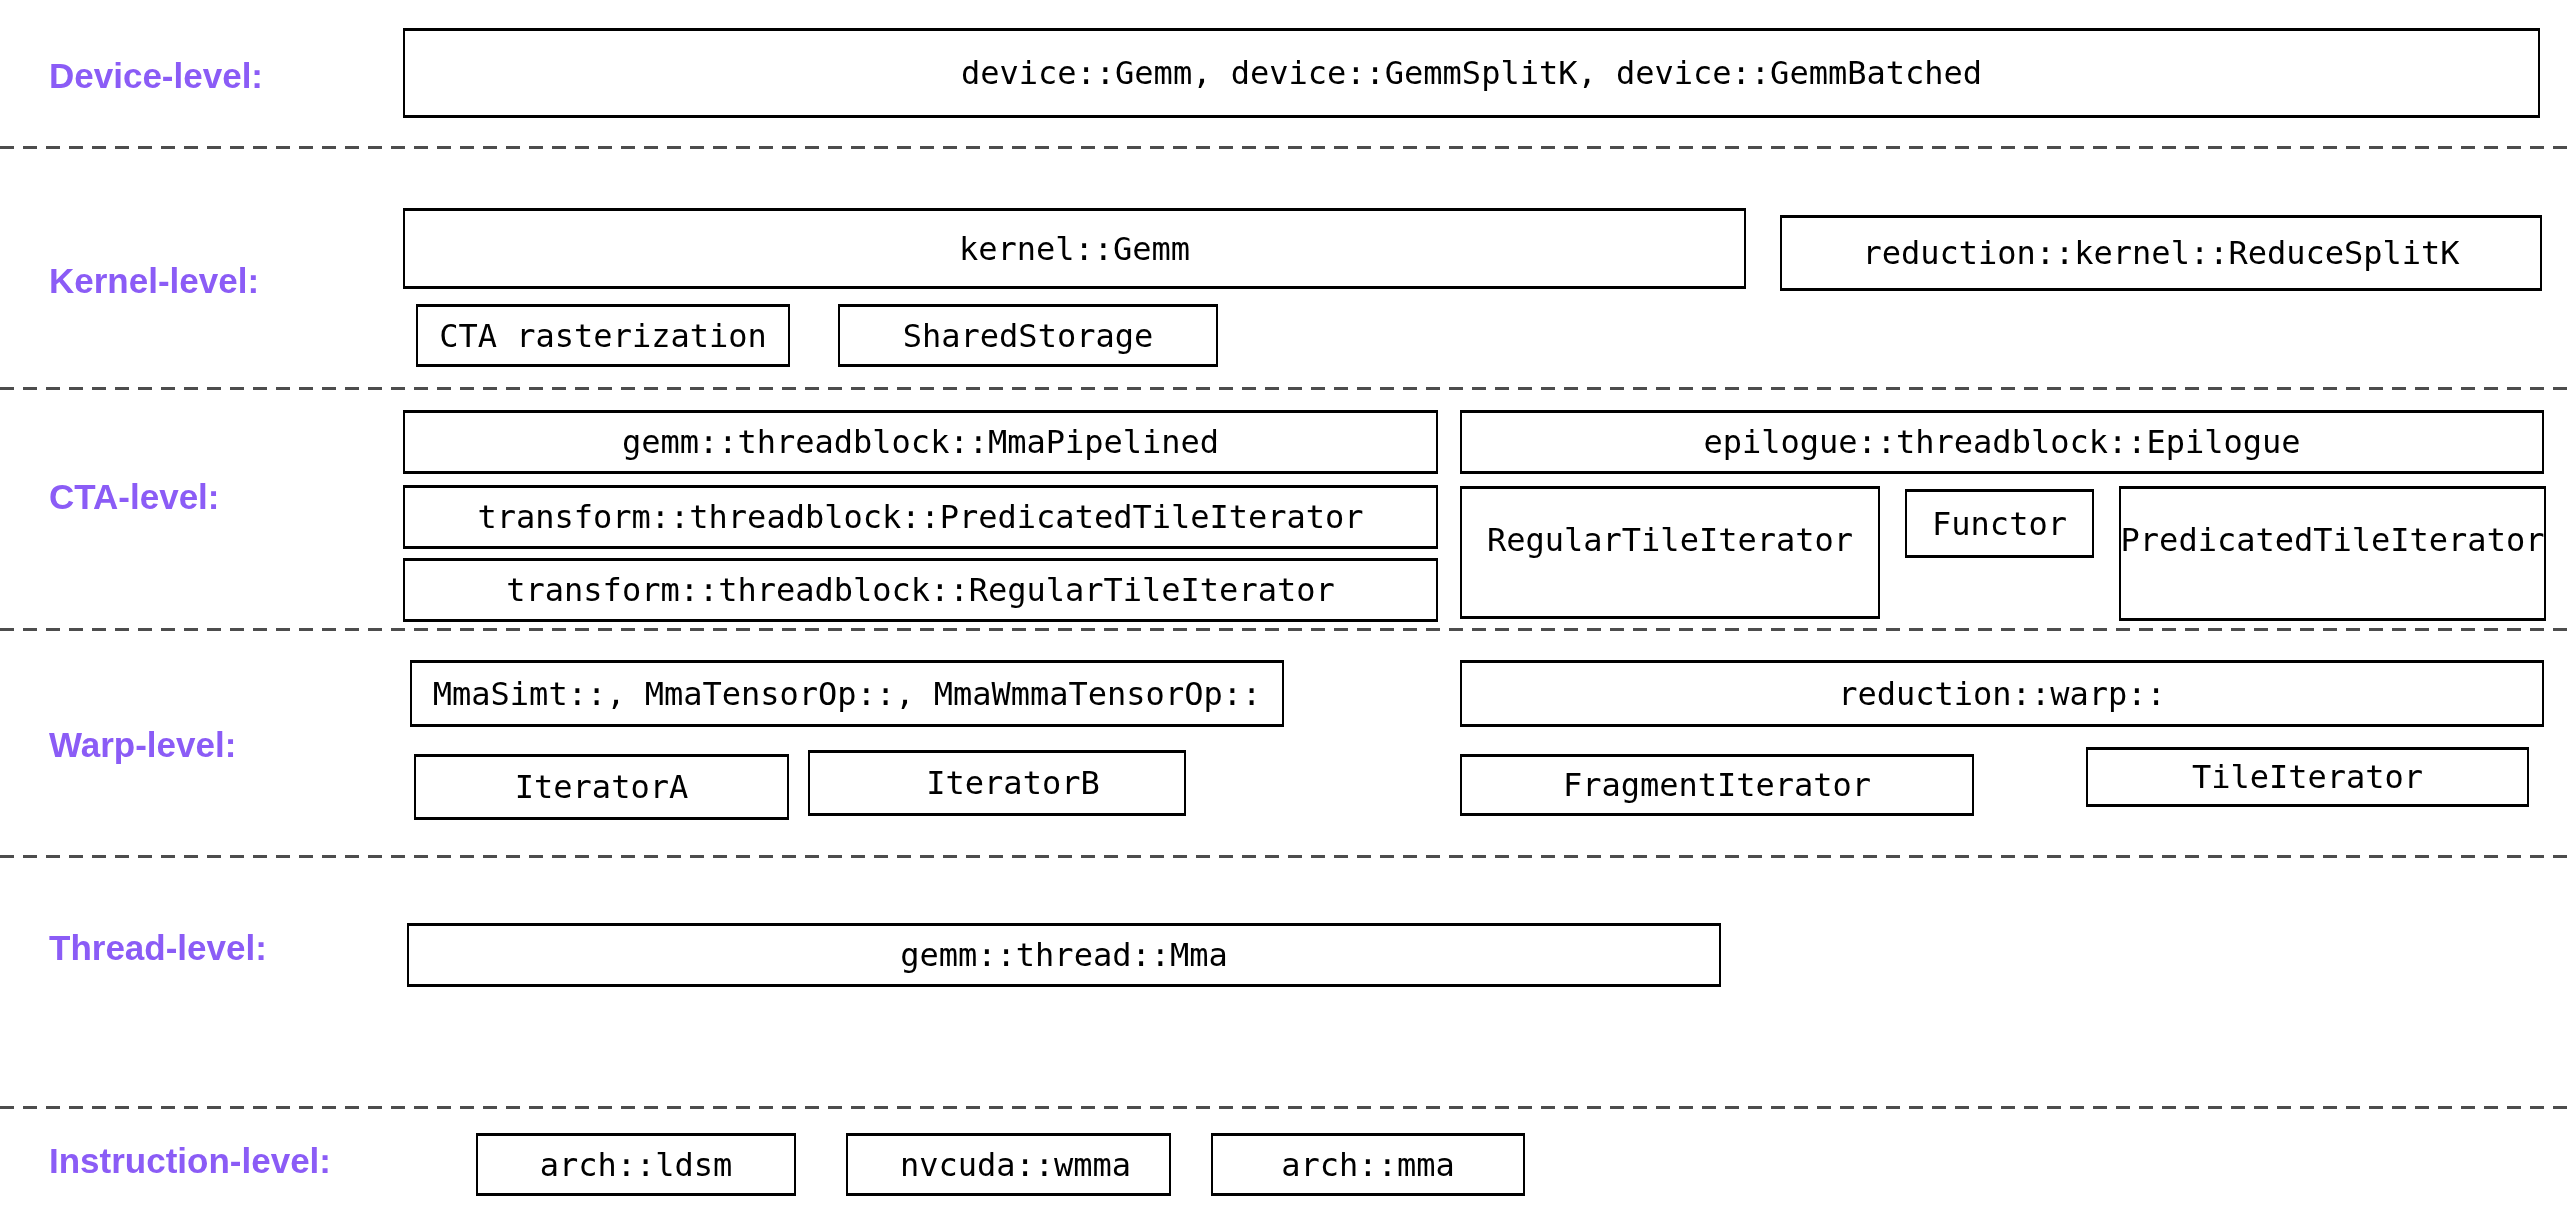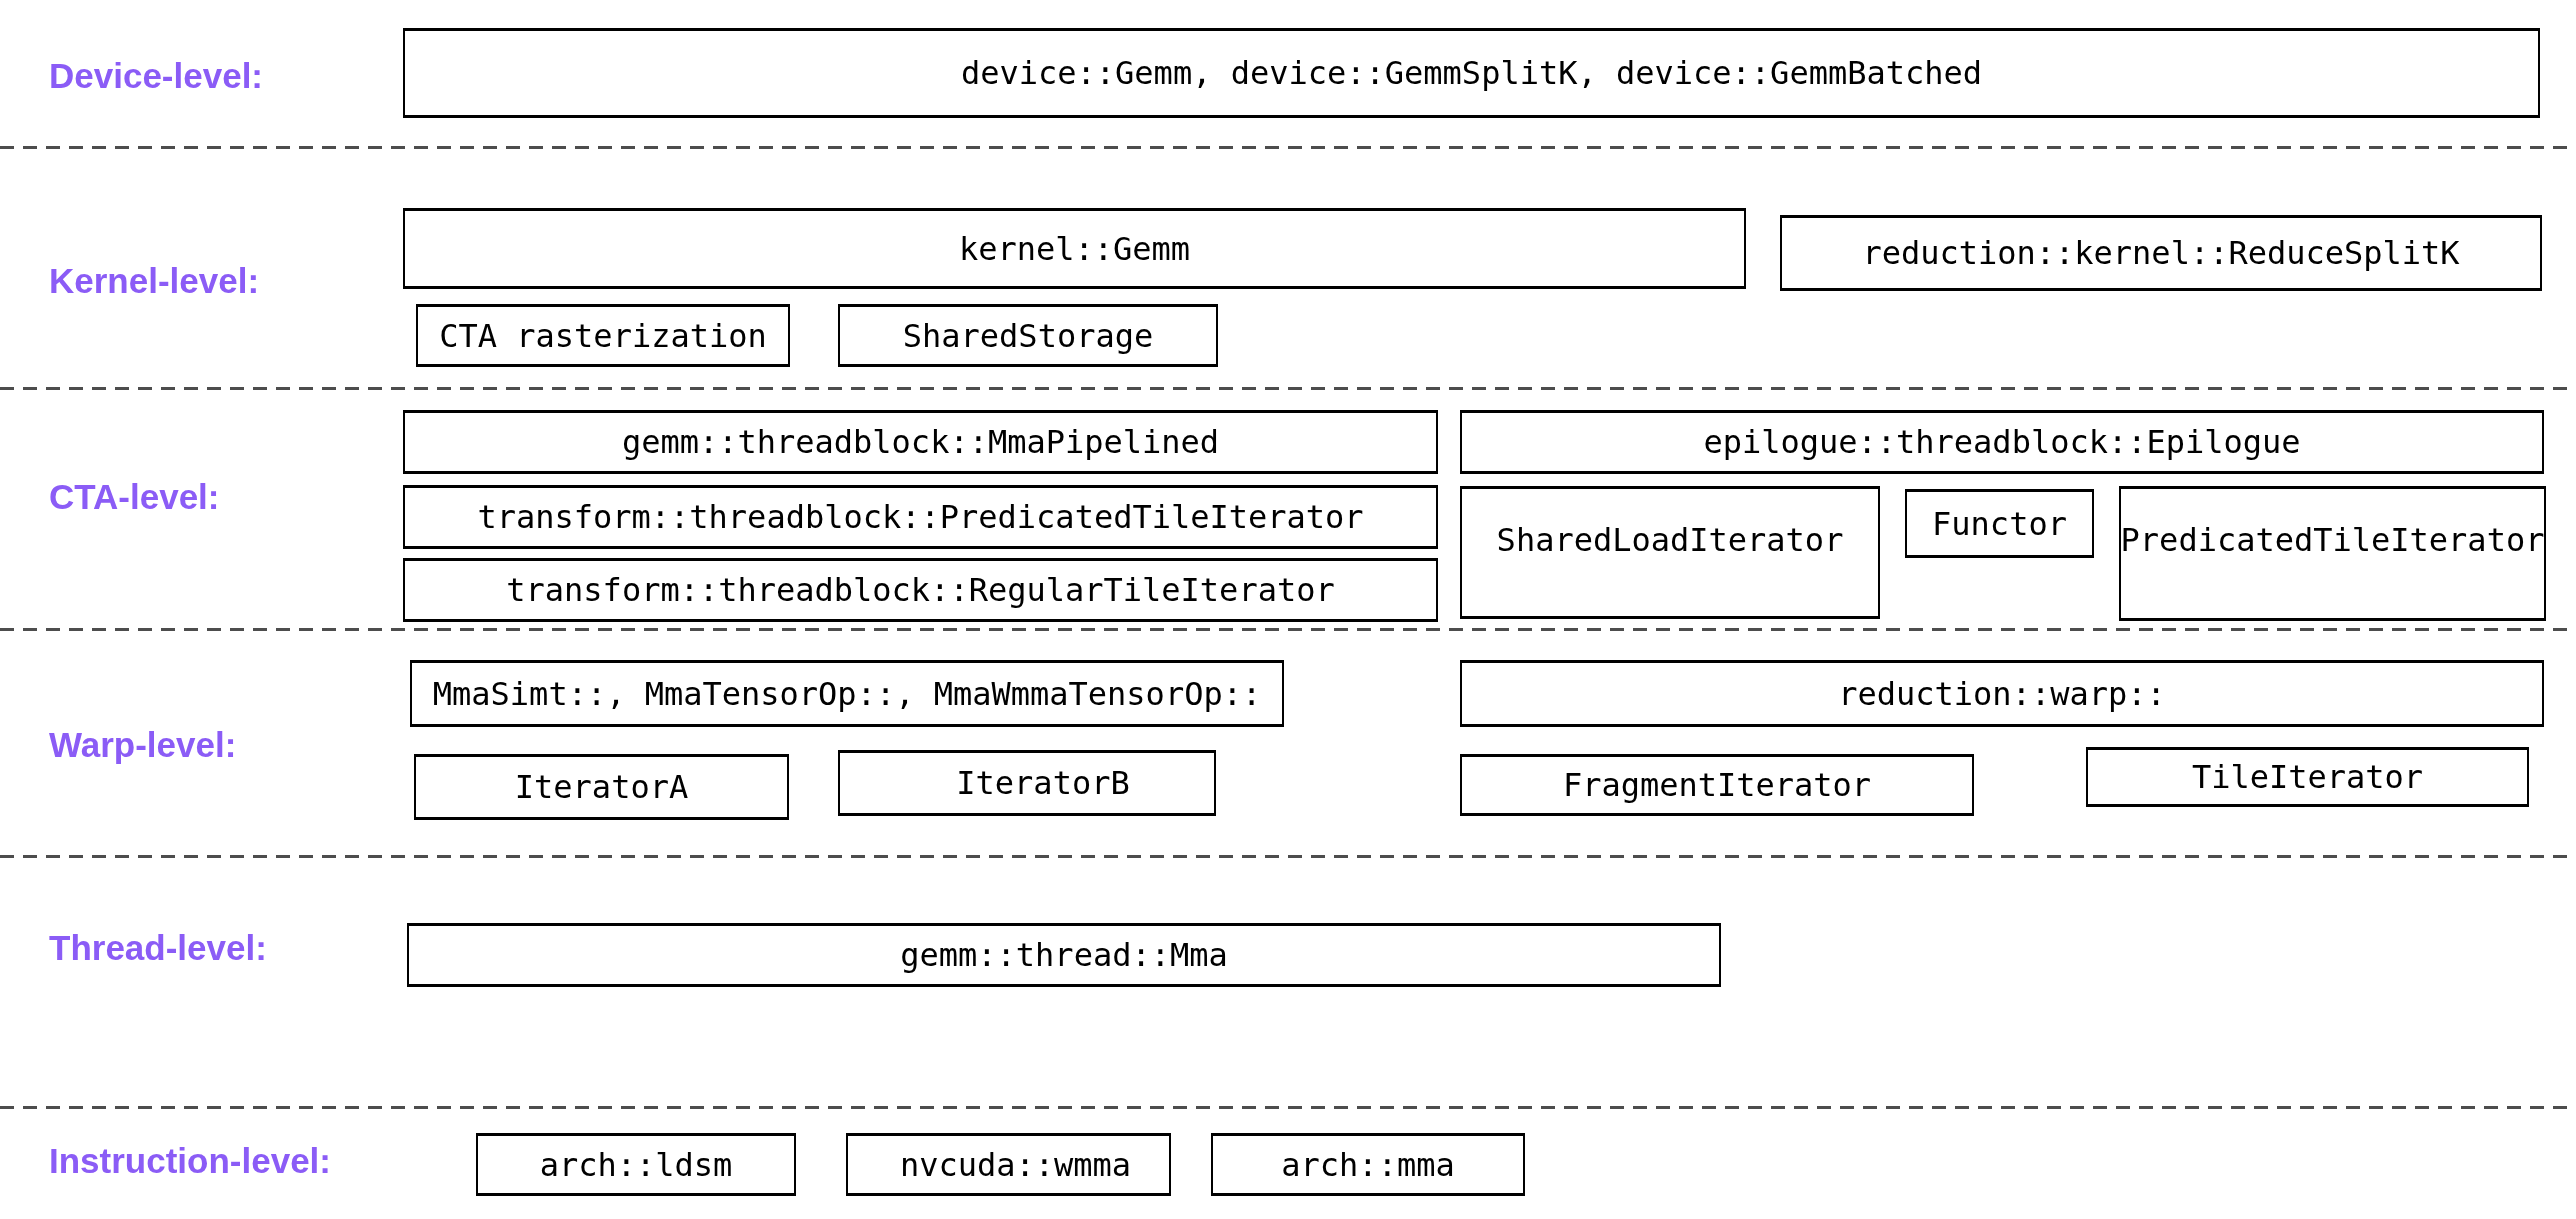--- a/index.html
+++ b/index.html
@@ -68,21 +68,21 @@
   #cta-pred   { left: 403px;  top: 485px;  width: 1035px; height: 64px; }
   #cta-reg    { left: 403px;  top: 558px;  width: 1035px; height: 64px; }
   #cta-epi    { left: 1460px; top: 410px;  width: 1084px; height: 64px; }
   #cta-sli    { left: 1460px; top: 486px;  width: 420px;  height: 133px; }
   #cta-fun    { left: 1905px; top: 489px;  width: 189px;  height: 69px; }
   #cta-pti    { left: 2119px; top: 486px;  width: 427px;  height: 135px; }
 
   #wrp-mma    { left: 410px;  top: 660px;  width: 874px; height: 67px; }
   #wrp-epi    { left: 1460px; top: 660px;  width: 1084px; height: 67px; }
   #wrp-ita    { left: 414px;  top: 754px;  width: 375px;  height: 66px; }
-  #wrp-itb    { left: 838px; top: 750px;  width: 378px;  height: 66px; padding-left: 32px; }
+  #wrp-itb    { left: 808px; top: 750px;  width: 378px;  height: 66px; padding-left: 32px; }
   #wrp-frag   { left: 1460px; top: 754px;  width: 514px;  height: 62px; }
   #wrp-tile   { left: 2086px; top: 747px;  width: 443px;  height: 60px; }
 
   #thr-mma    { left: 407px;  top: 923px; width: 1314px; height: 64px; }
 
   #ins-ldsm   { left: 476px;  top: 1133px; width: 320px;  height: 63px; }
   #ins-wmma   { left: 846px; top: 1133px; width: 325px;  height: 63px; padding-left: 14px; }
   #ins-mma    { left: 1211px; top: 1133px; width: 314px;  height: 63px; }
 </style>
 </head>
@@ -107,21 +107,21 @@
 
   <div class="box" id="krn-gemm">kernel::Gemm</div>
   <div class="box" id="krn-reduce">reduction::kernel::ReduceSplitK</div>
   <div class="box" id="krn-raster">CTA rasterization</div>
   <div class="box" id="krn-shared">SharedStorage</div>
 
   <div class="box" id="cta-mma">gemm::threadblock::MmaPipelined</div>
   <div class="box" id="cta-pred">transform::threadblock::PredicatedTileIterator</div>
   <div class="box" id="cta-reg">transform::threadblock::RegularTileIterator</div>
   <div class="box" id="cta-epi">epilogue::threadblock::Epilogue</div>
-  <div class="box text-high" id="cta-sli">SharedLoadIterator</div>
+  <div class="box text-high" id="cta-sli">RegularTileIterator</div>
   <div class="box" id="cta-fun">Functor</div>
   <div class="box text-high" id="cta-pti">PredicatedTileIterator</div>
 
   <div class="box" id="wrp-mma">MmaSimt::, MmaTensorOp::, MmaWmmaTensorOp::</div>
   <div class="box" id="wrp-epi">reduction::warp::</div>
   <div class="box" id="wrp-ita">IteratorA</div>
   <div class="box" id="wrp-itb">IteratorB</div>
   <div class="box" id="wrp-frag">FragmentIterator</div>
   <div class="box" id="wrp-tile">TileIterator</div>
 

